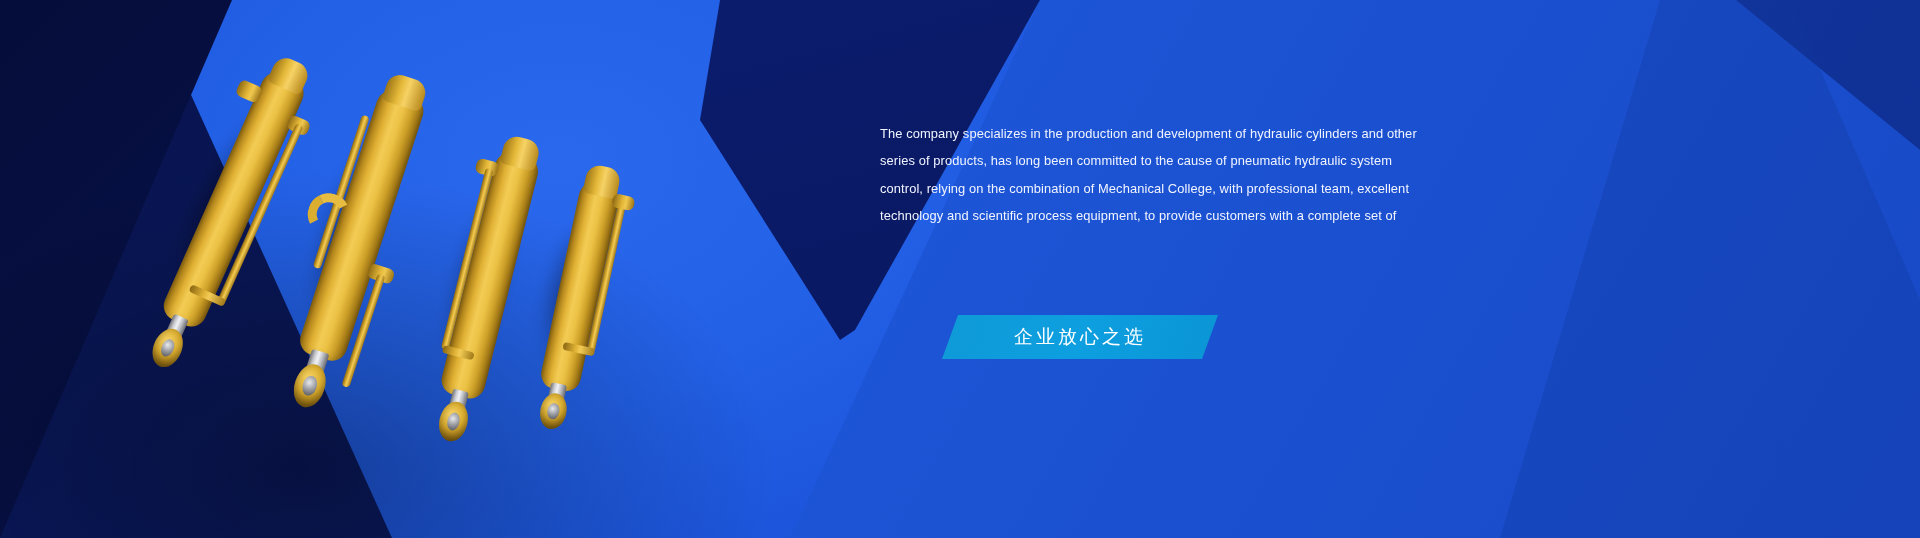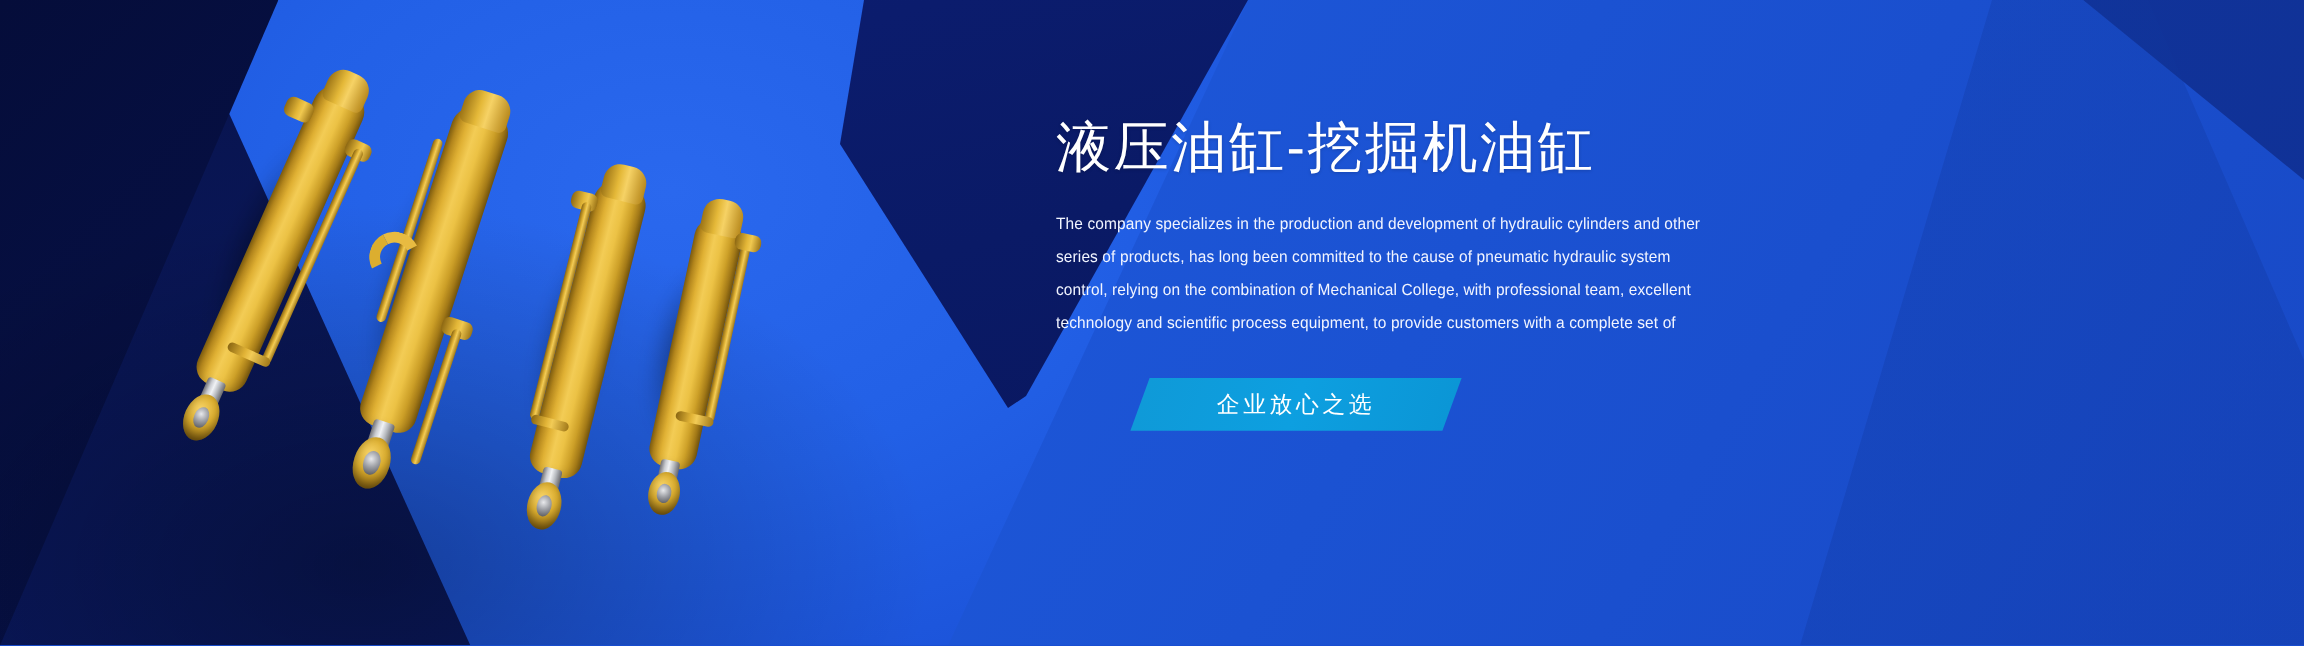--- a/index.html
+++ b/index.html
@@ -233,21 +233,20 @@
       <div class="tube" style="left:16px;top:164px;width:32px;height:8px;"></div>
       <div class="rod" style="top:206px;height:18px;"></div>
       <div class="eye" style="top:216px;height:36px;">
         <div class="hole"></div>
       </div>
     </div>
   </div>
 
   <div id="content">
 
-    <div id="title">液压油缸-挖掘机油缸</div>
 
     <div id="desc">
       <p>The company specializes in the production and development of hydraulic cylinders and other</p>
       <p>series of products, has long been committed to the cause of pneumatic hydraulic system</p>
       <p>control, relying on the combination of Mechanical College, with professional team, excellent</p>
       <p>technology and scientific process equipment, to provide customers with a complete set of</p>
     </div>
 
     <div id="cta">
       <span id="cta-label">企业放心之选</span>

